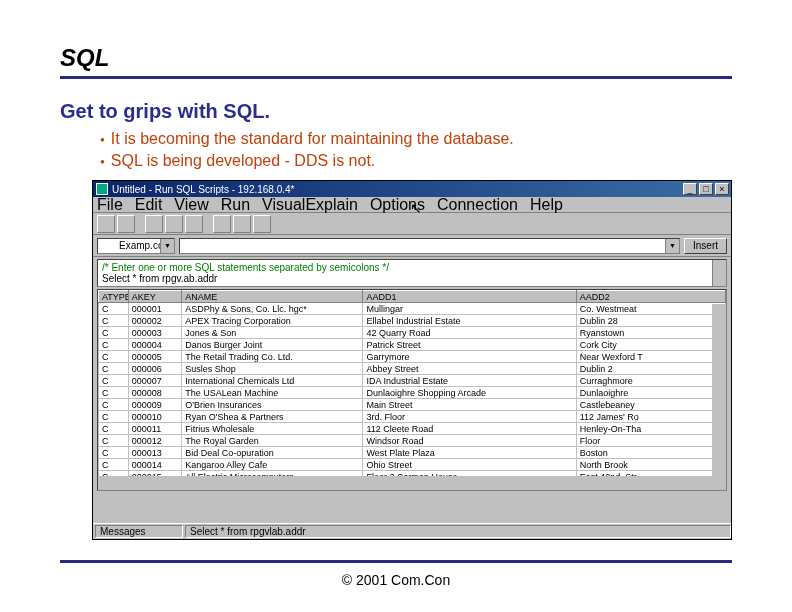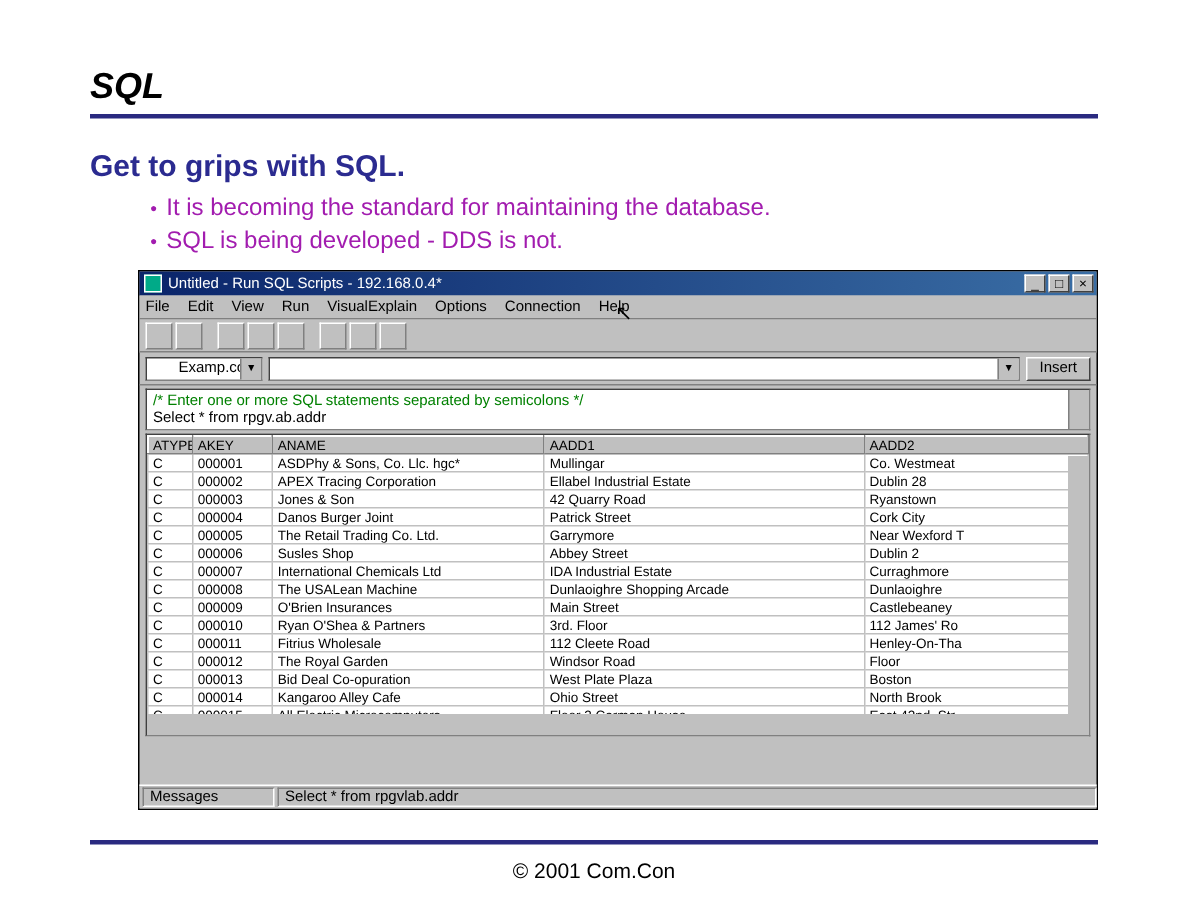--- a/index.html
+++ b/index.html
@@ -26,21 +26,21 @@
   .subtitle {
     position: absolute;
     left: 60px; top: 100px;
     font-size: 20px; font-weight: bold;
     color: #2b2b90;
   }
   .bullets {
     position: absolute;
     left: 100px; top: 130px;
     font-size: 16px;
-    color: #a21caf;
+    color: #c2410c;
   }
   .bullets li { margin-bottom: 4px; list-style: none; }
   .bullets li::before { content: "\25CF"; font-size: 8px; vertical-align: middle; margin-right: 6px; }
   .window {
     position: absolute;
     left: 92px; top: 180px;
     width: 640px; height: 360px;
     border: 1px solid #000;
     background: #c0c0c0;
     font-family: Tahoma, "MS Sans Serif", sans-serif;
@@ -64,21 +64,21 @@
     margin-right: 2px;
     display: flex; align-items: center; justify-content: center;
     font-size: 9px; line-height: 1; color: #000;
   }
   .menubar {
     height: 16px;
     background: #c0c0c0;
     border-bottom: 1px solid #808080;
     display: flex; align-items: center;
     padding-left: 4px;
-    font-size: 10px;
+    font-size: 16px;
   }
   .menubar span { margin-right: 12px; cursor: default; }
   .toolbar {
     height: 22px;
     background: #c0c0c0;
     border-bottom: 1px solid #808080;
     display: flex; align-items: center;
     padding-left: 4px;
     gap: 2px;
   }

